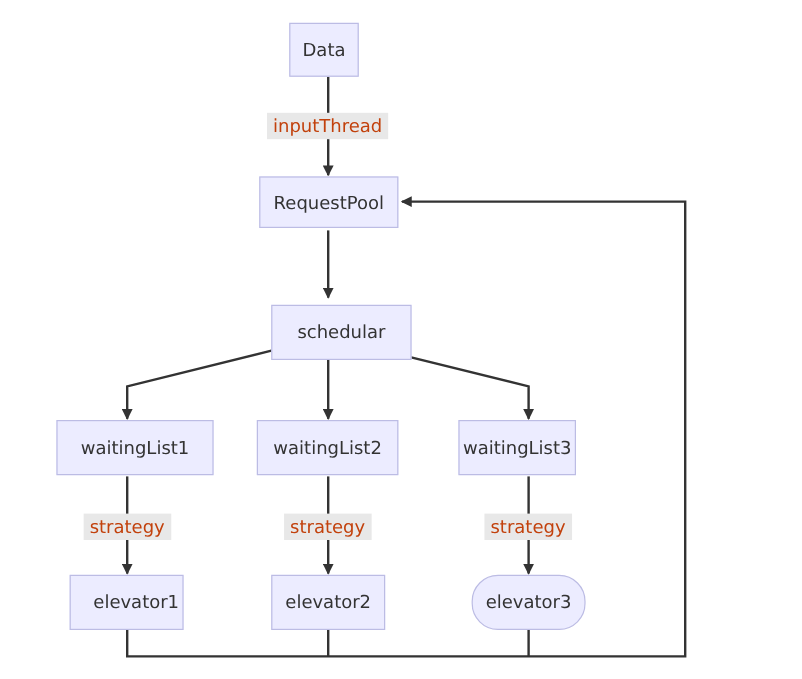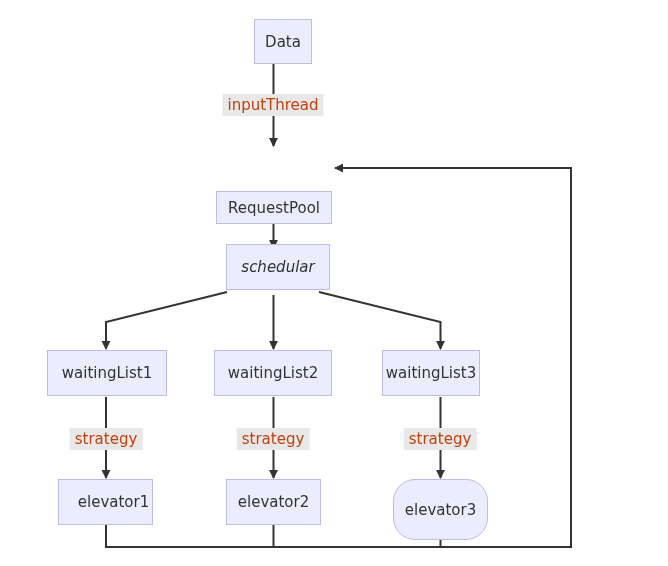--- a/index.html
+++ b/index.html
@@ -15,29 +15,29 @@
     position:absolute;
     display:flex;align-items:center;justify-content:center;
     background:#ECECFF;
     border:1px solid #BCBCE4;
     color:#333333;
     font-size:15px;
     box-sizing:border-box;
     text-align:center;
     white-space:nowrap;
   }
-  .n-data{left:254px;top:19px;width:58px;height:45px;}
-  .n-requestpool{left:216px;top:147px;width:116px;height:33px;margin-top:44px;}
-  .n-schedular{left:226px;top:244px;width:104px;height:46px;font-style:italic;}
-  .n-wl1{left:47px;top:350px;width:120px;height:46px;}
+  .n-data{left:241px;top:19px;width:58px;height:45px;}
+  .n-requestpool{left:216px;top:147px;width:116px;height:43px;}
+  .n-schedular{left:226px;top:254px;width:117px;height:46px;}
+  .n-wl1{left:47px;top:350px;width:131px;height:46px;}
   .n-wl2{left:214px;top:350px;width:118px;height:46px;}
   .n-wl3{left:382px;top:350px;width:98px;height:46px;}
   .n-el1{left:58px;top:479px;width:95px;height:46px;padding-left:16px;}
   .n-el2{left:226px;top:479px;width:95px;height:46px;}
-  .n-el3{left:393px;top:479px;width:95px;height:61px;border-radius:22px;}
+  .n-el3{left:393px;top:479px;width:95px;height:46px;border-radius:22px;}
   .edge-label{
     position:absolute;
     transform:translate(-50%,-50%);
     background:#E8E8E8;
     color:#c2410c;
     font-size:15px;
     line-height:1.2;
     padding:2px 5px;
     white-space:nowrap;
   }

